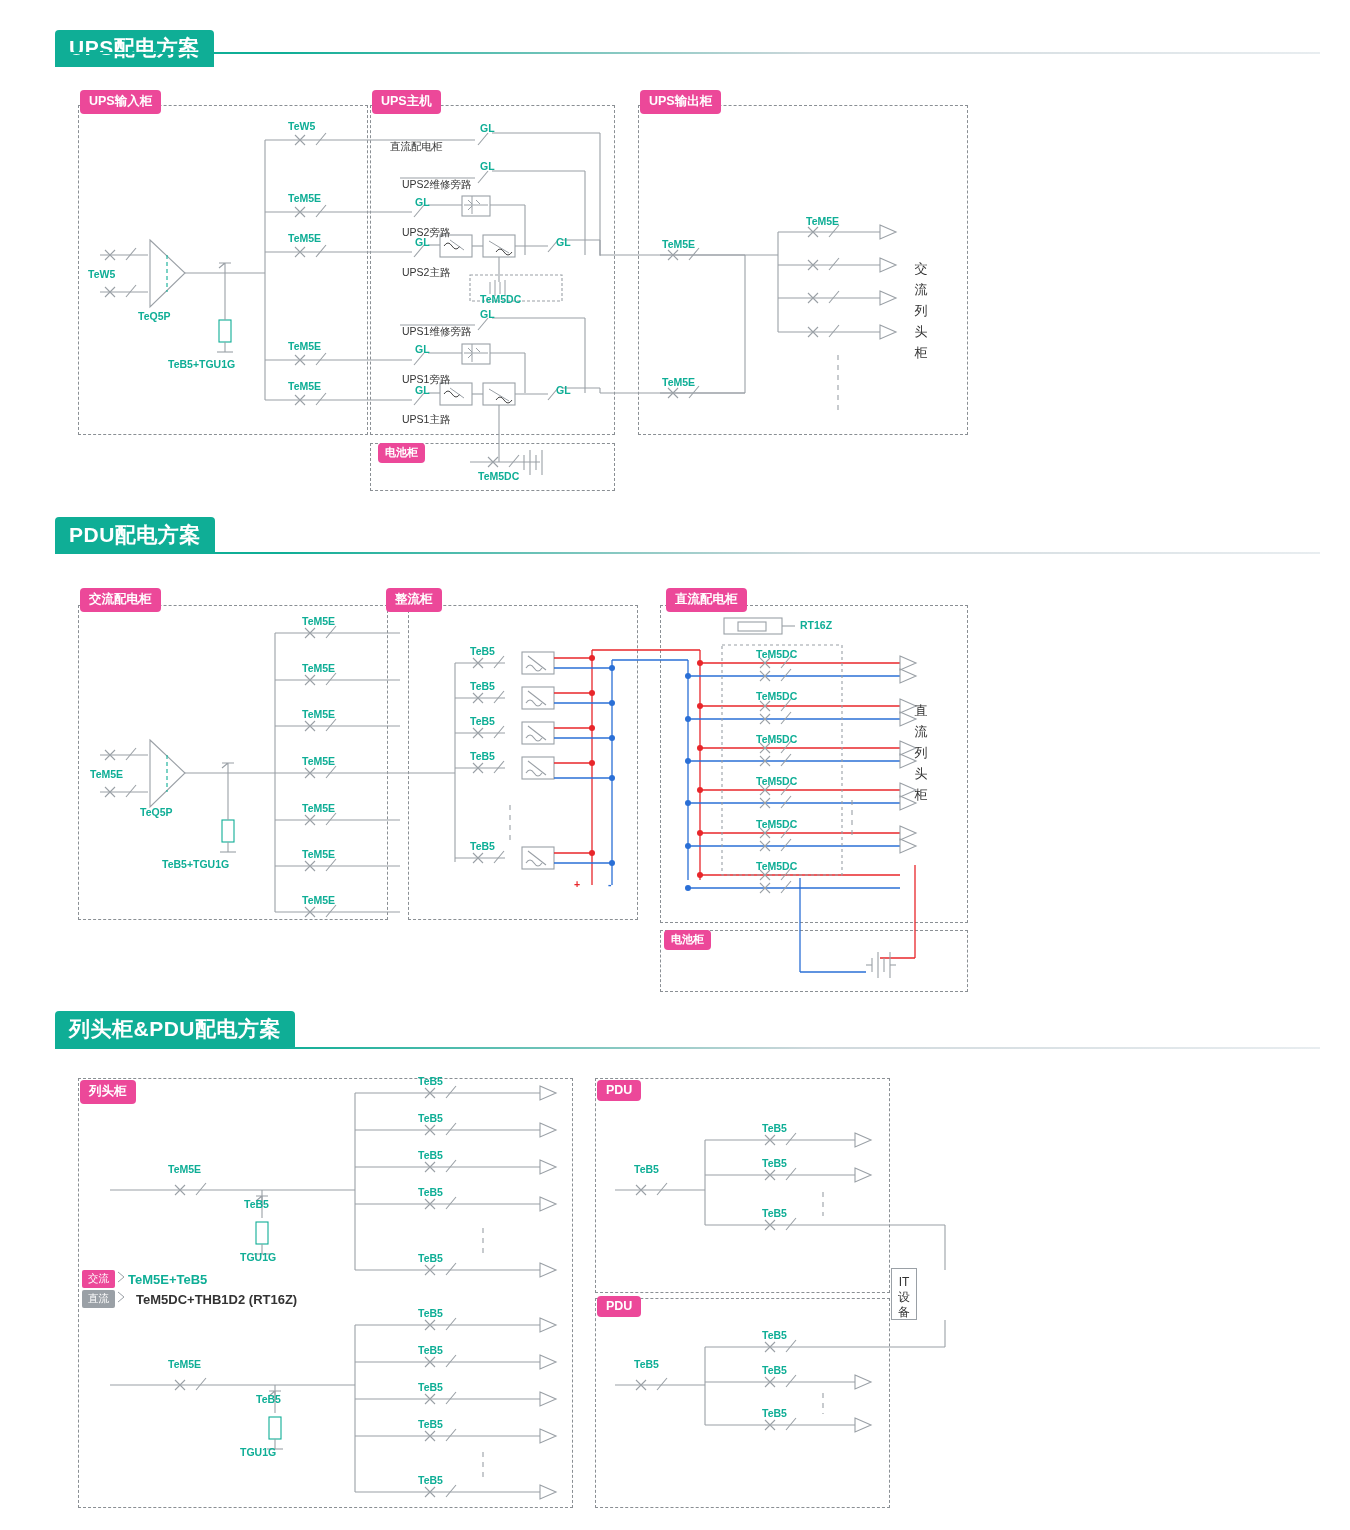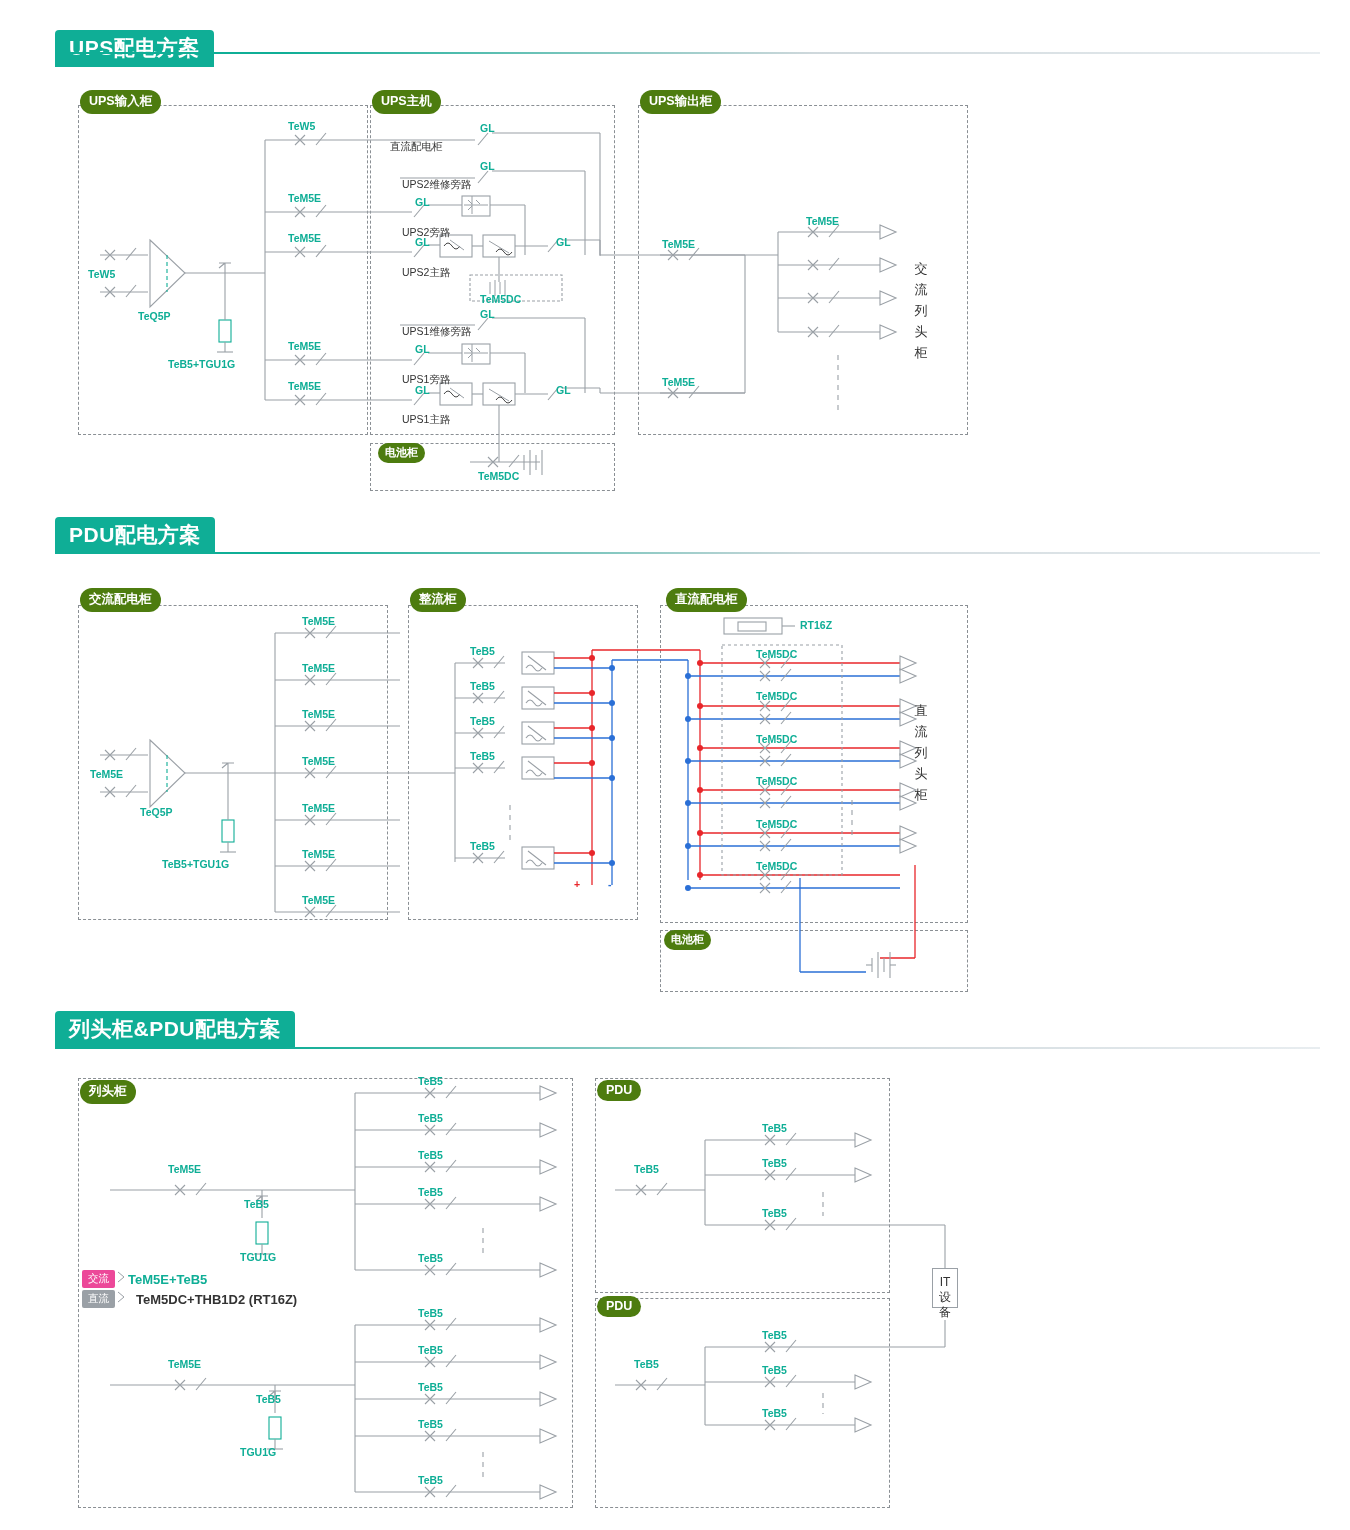--- a/index.html
+++ b/index.html
@@ -41,27 +41,27 @@
     background: linear-gradient(to right, #0fae96 0%, #0fae96 18%, #cfd8dc 60%, #e8edf0 100%);
   }
   
   .cab {
     position: absolute;
     border: 1px dashed #8a8f94;
     background: transparent;
   }
   .cab-label {
     position: absolute;
-    background: #4d7c0f;
+    background: #ec4899;
     color: #fff;
     font-size: 12.5px;
     font-weight: bold;
     padding: 3px 9px 4px 9px;
     white-space: nowrap;
-    border-radius: 12px;
+    border-radius: 4px;
     z-index: 5;
   }
   .cab-label.small { font-size: 11px; padding: 2px 7px 3px 7px; }
 
   
   .lbl {
     position: absolute;
     font-size: 10.5px;
     font-weight: bold;
     color: #0fae96;
@@ -323,21 +323,21 @@
 
   <div class="section-head" style="top:518px;">
     <span class="tab">PDU配电方案</span>
   </div>
   <div class="section-rule" style="top:552px;"></div>
 
   <div class="cab" style="left:78px; top:605px; width:310px; height:315px;"></div>
   <div class="cab-label" style="left:80px; top:588px;">交流配电柜</div>
 
   <div class="cab" style="left:408px; top:605px; width:230px; height:315px;"></div>
-  <div class="cab-label" style="left:410px; top:588px;">整流柜</div>
+  <div class="cab-label" style="left:386px; top:588px;">整流柜</div>
 
   <div class="cab" style="left:660px; top:605px; width:308px; height:318px;"></div>
   <div class="cab-label" style="left:666px; top:588px;">直流配电柜</div>
 
   <div class="cab" style="left:660px; top:930px; width:308px; height:62px;"></div>
   <div class="cab-label small" style="left:664px; top:930px;">电池柜</div>
 
   <svg width="1350" height="1030" style="top:0;">
     <g stroke="#9aa0a6" stroke-width="1.1" fill="none">
 
@@ -640,21 +640,21 @@
       <line x1="945" y1="1225" x2="945" y2="1270"></line>
       <line x1="945" y1="1320" x2="945" y2="1347"></line>
     </g>
 
     <g stroke="#9aa0a6" stroke-width="1" fill="none">
       <path d="M118,1272 l6,5 l-6,5"></path>
       <path d="M118,1292 l6,5 l-6,5"></path>
     </g>
   </svg>
 
-  <div class="it-box" style="left:932px; top:1268px; height:40px;">IT
+  <div class="it-box" style="left:891px; top:1268px; height:52px;">IT
 设
 备</div>
 
   <div class="lbl" style="left:168px; top:1163px;">TeM5E</div>
   <div class="lbl" style="left:244px; top:1198px;">TeB5</div>
   <div class="lbl" style="left:240px; top:1251px;">TGU1G</div>
 
   <div class="lbl" style="left:168px; top:1358px;">TeM5E</div>
   <div class="lbl" style="left:256px; top:1393px;">TeB5</div>
   <div class="lbl" style="left:240px; top:1446px;">TGU1G</div>

